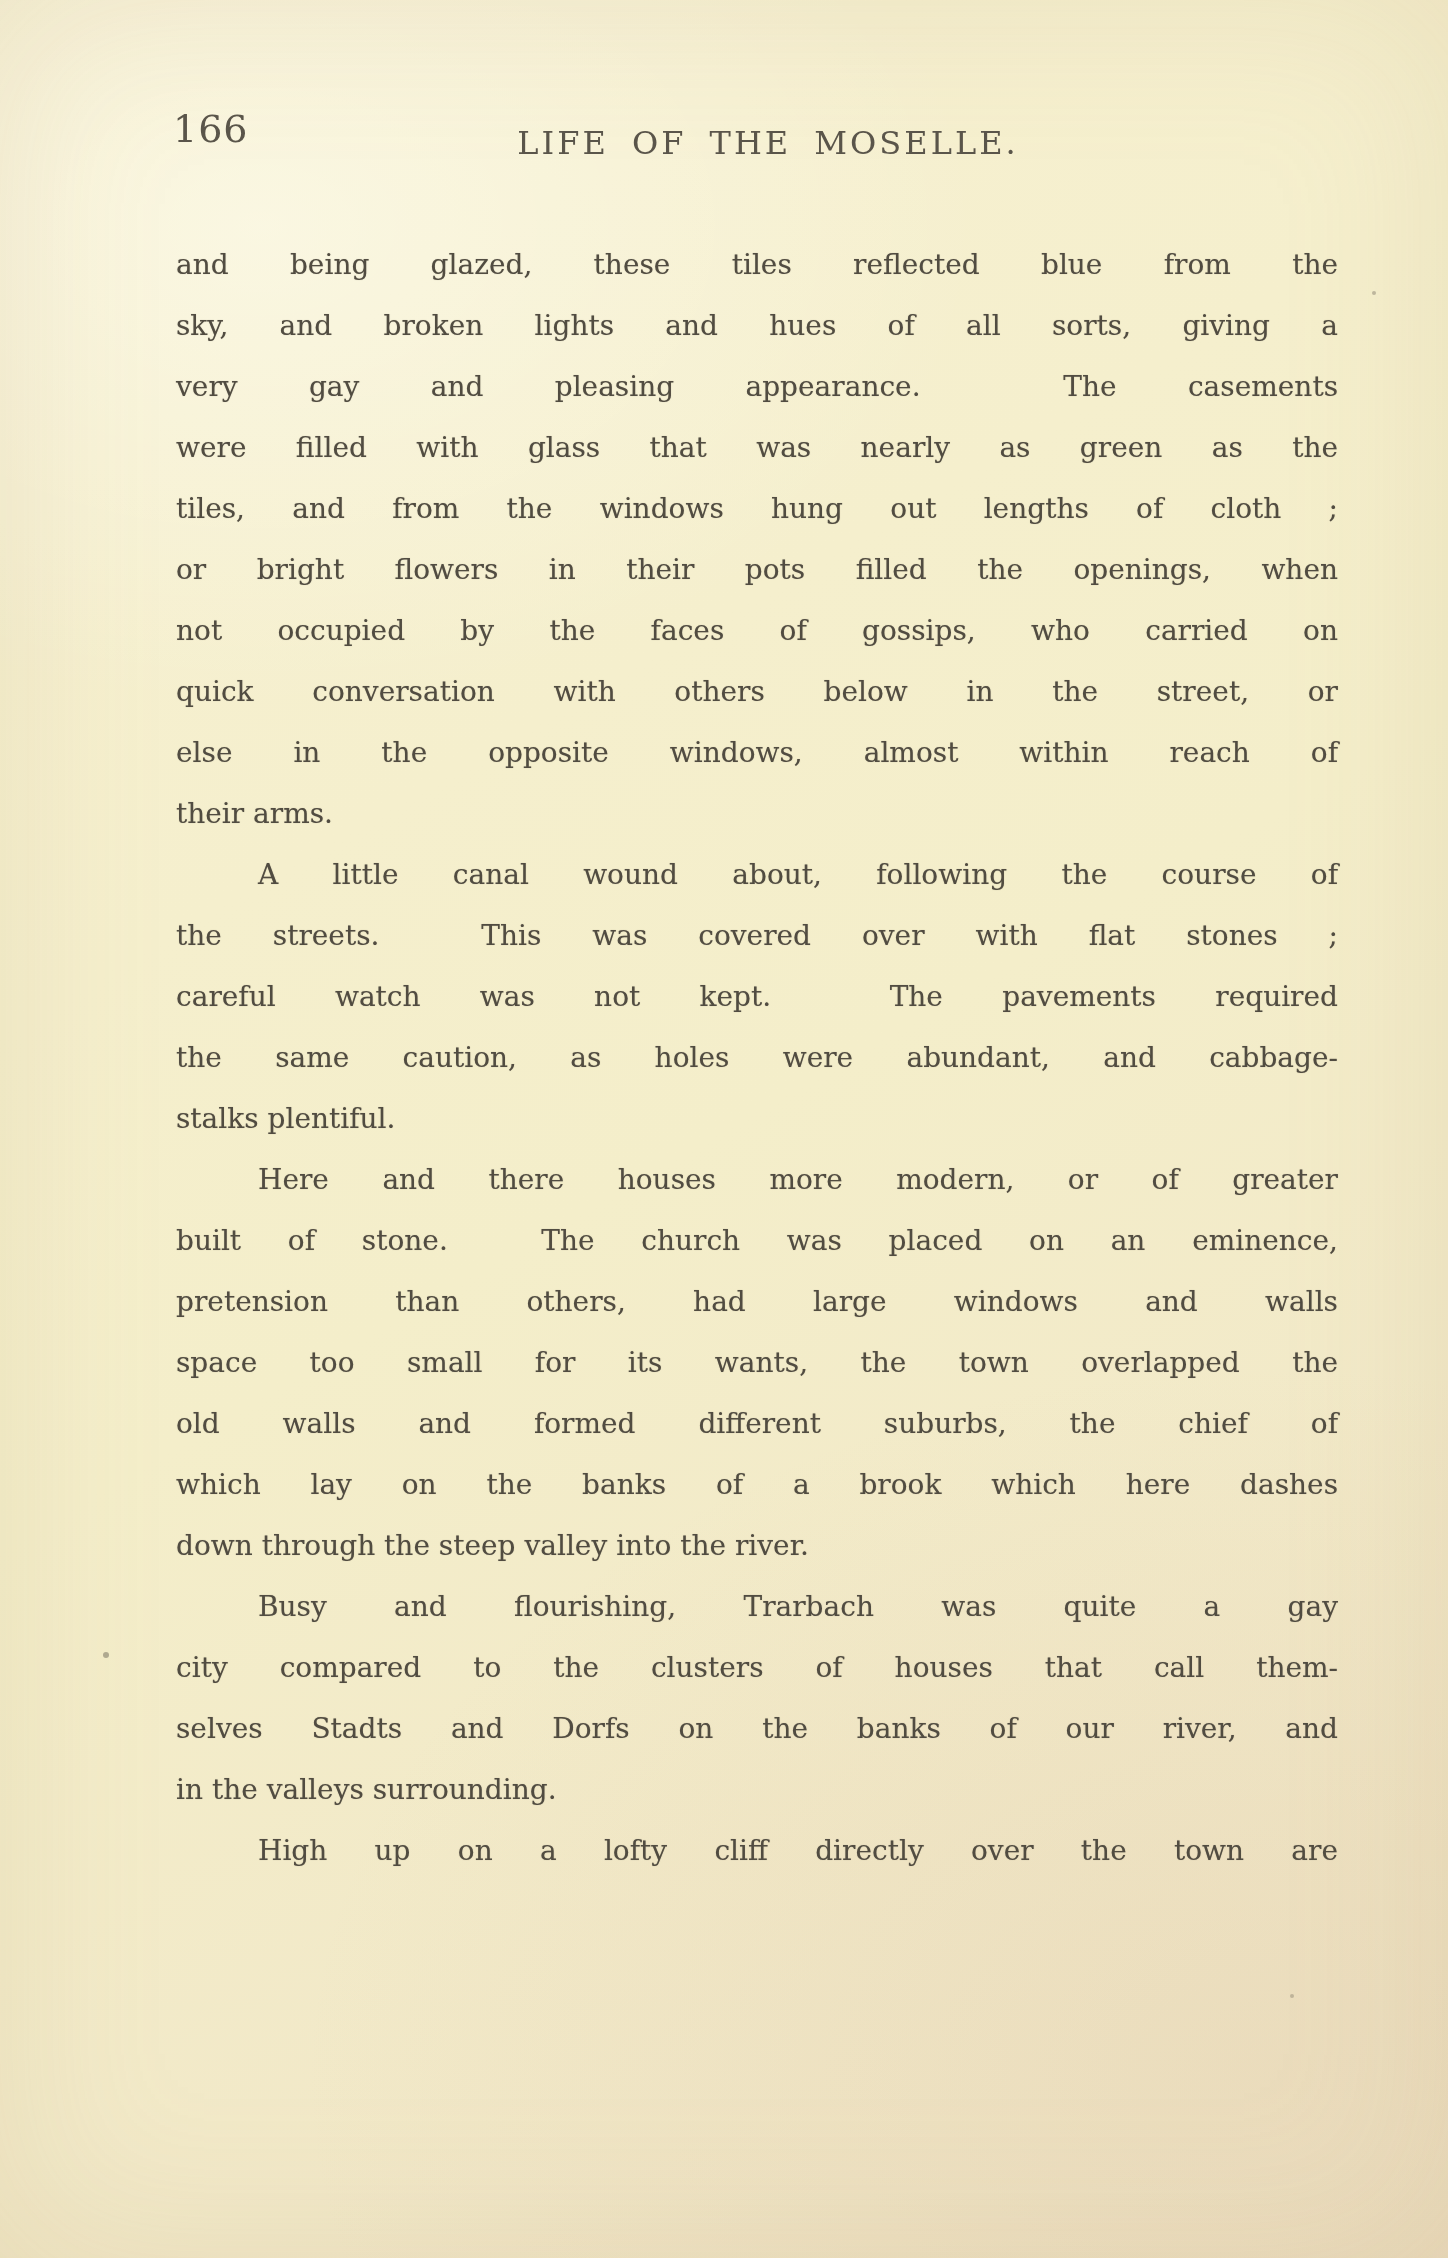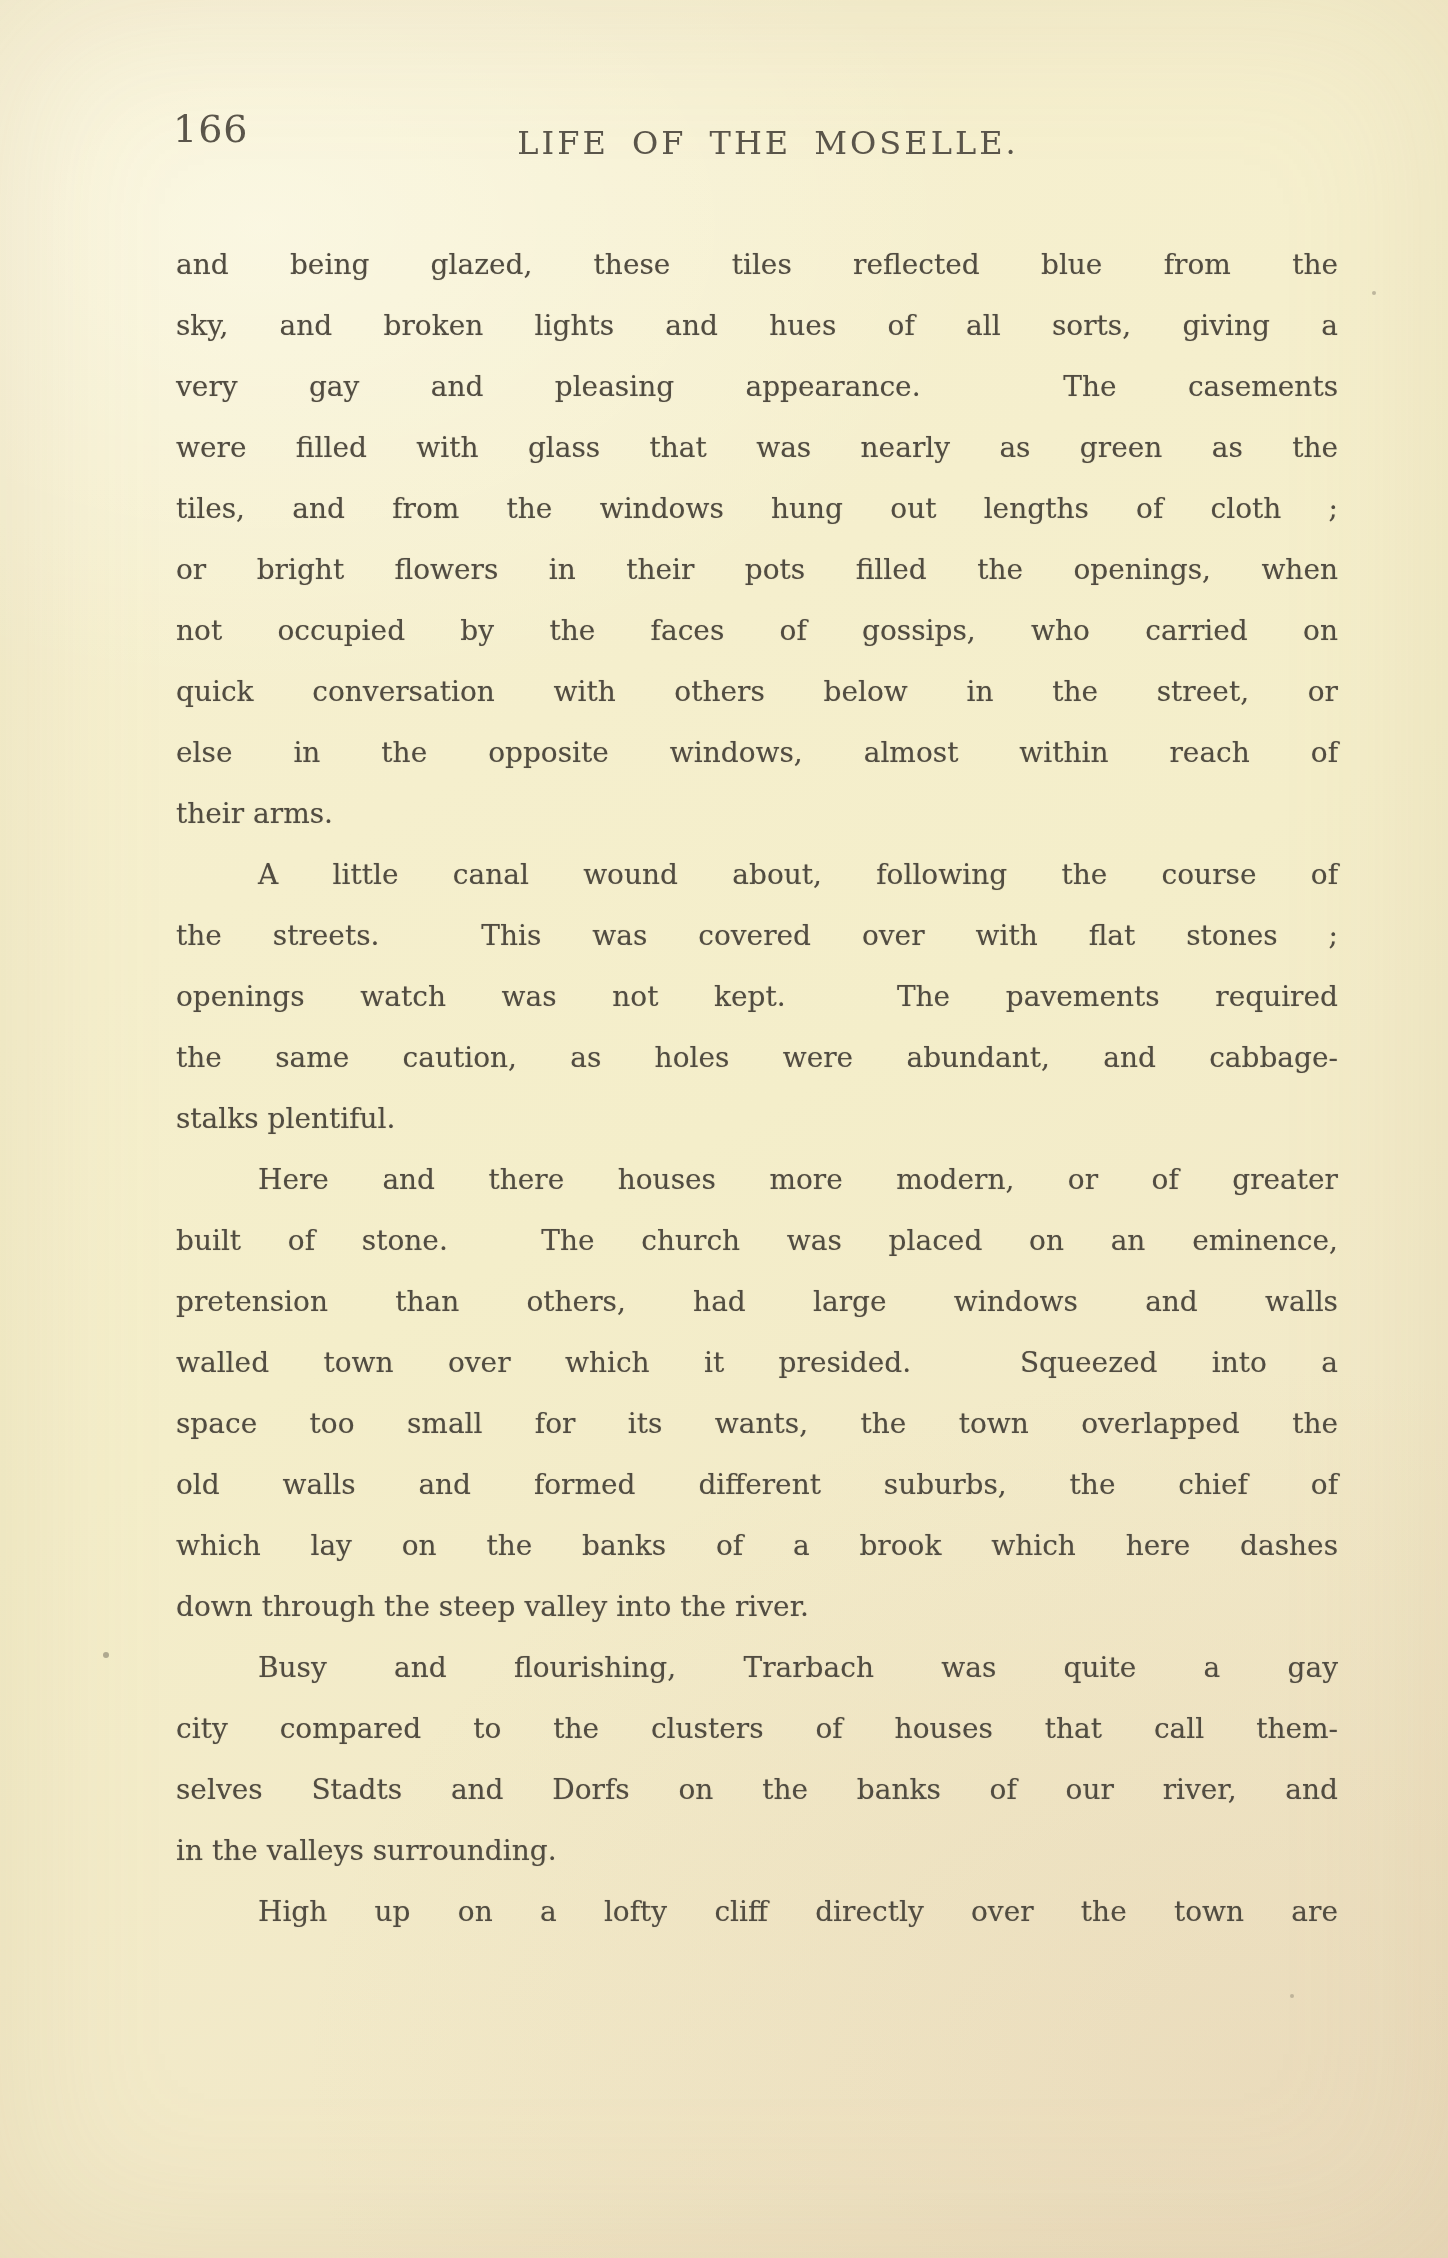--- a/index.html
+++ b/index.html
@@ -83,27 +83,26 @@
       <div class="line">very gay and pleasing appearance.  The casements</div>
       <div class="line">were filled with glass that was nearly as green as the</div>
       <div class="line">tiles, and from the windows hung out lengths of cloth ;</div>
       <div class="line">or bright flowers in their pots filled the openings, when</div>
       <div class="line">not occupied by the faces of gossips, who carried on</div>
       <div class="line">quick conversation with others below in the street, or</div>
       <div class="line">else in the opposite windows, almost within reach of</div>
       <div class="line lastline">their arms.</div>
       <div class="line indent">A little canal wound about, following the course of</div>
       <div class="line">the streets.  This was covered over with flat stones ;</div>
-      <div class="line">openings watch was not kept.  The pavements required</div>
+      <div class="line">careful watch was not kept.  The pavements required</div>
       <div class="line">the same caution, as holes were abundant, and cabbage-</div>
       <div class="line lastline">stalks plentiful.</div>
       <div class="line indent">Here and there houses more modern, or of greater</div>
       <div class="line">built of stone.  The church was placed on an eminence,</div>
       <div class="line">pretension than others, had large windows and walls</div>
-      <div class="line">walled town over which it presided.  Squeezed into a</div>
       <div class="line">space too small for its wants, the town overlapped the</div>
       <div class="line">old walls and formed different suburbs, the chief of</div>
       <div class="line">which lay on the banks of a brook which here dashes</div>
       <div class="line lastline">down through the steep valley into the river.</div>
       <div class="line indent">Busy and flourishing, Trarbach was quite a gay</div>
       <div class="line">city compared to the clusters of houses that call them-</div>
       <div class="line">selves Stadts and Dorfs on the banks of our river, and</div>
       <div class="line lastline">in the valleys surrounding.</div>
       <div class="line indent">High up on a lofty cliff directly over the town are</div>
     </div>

